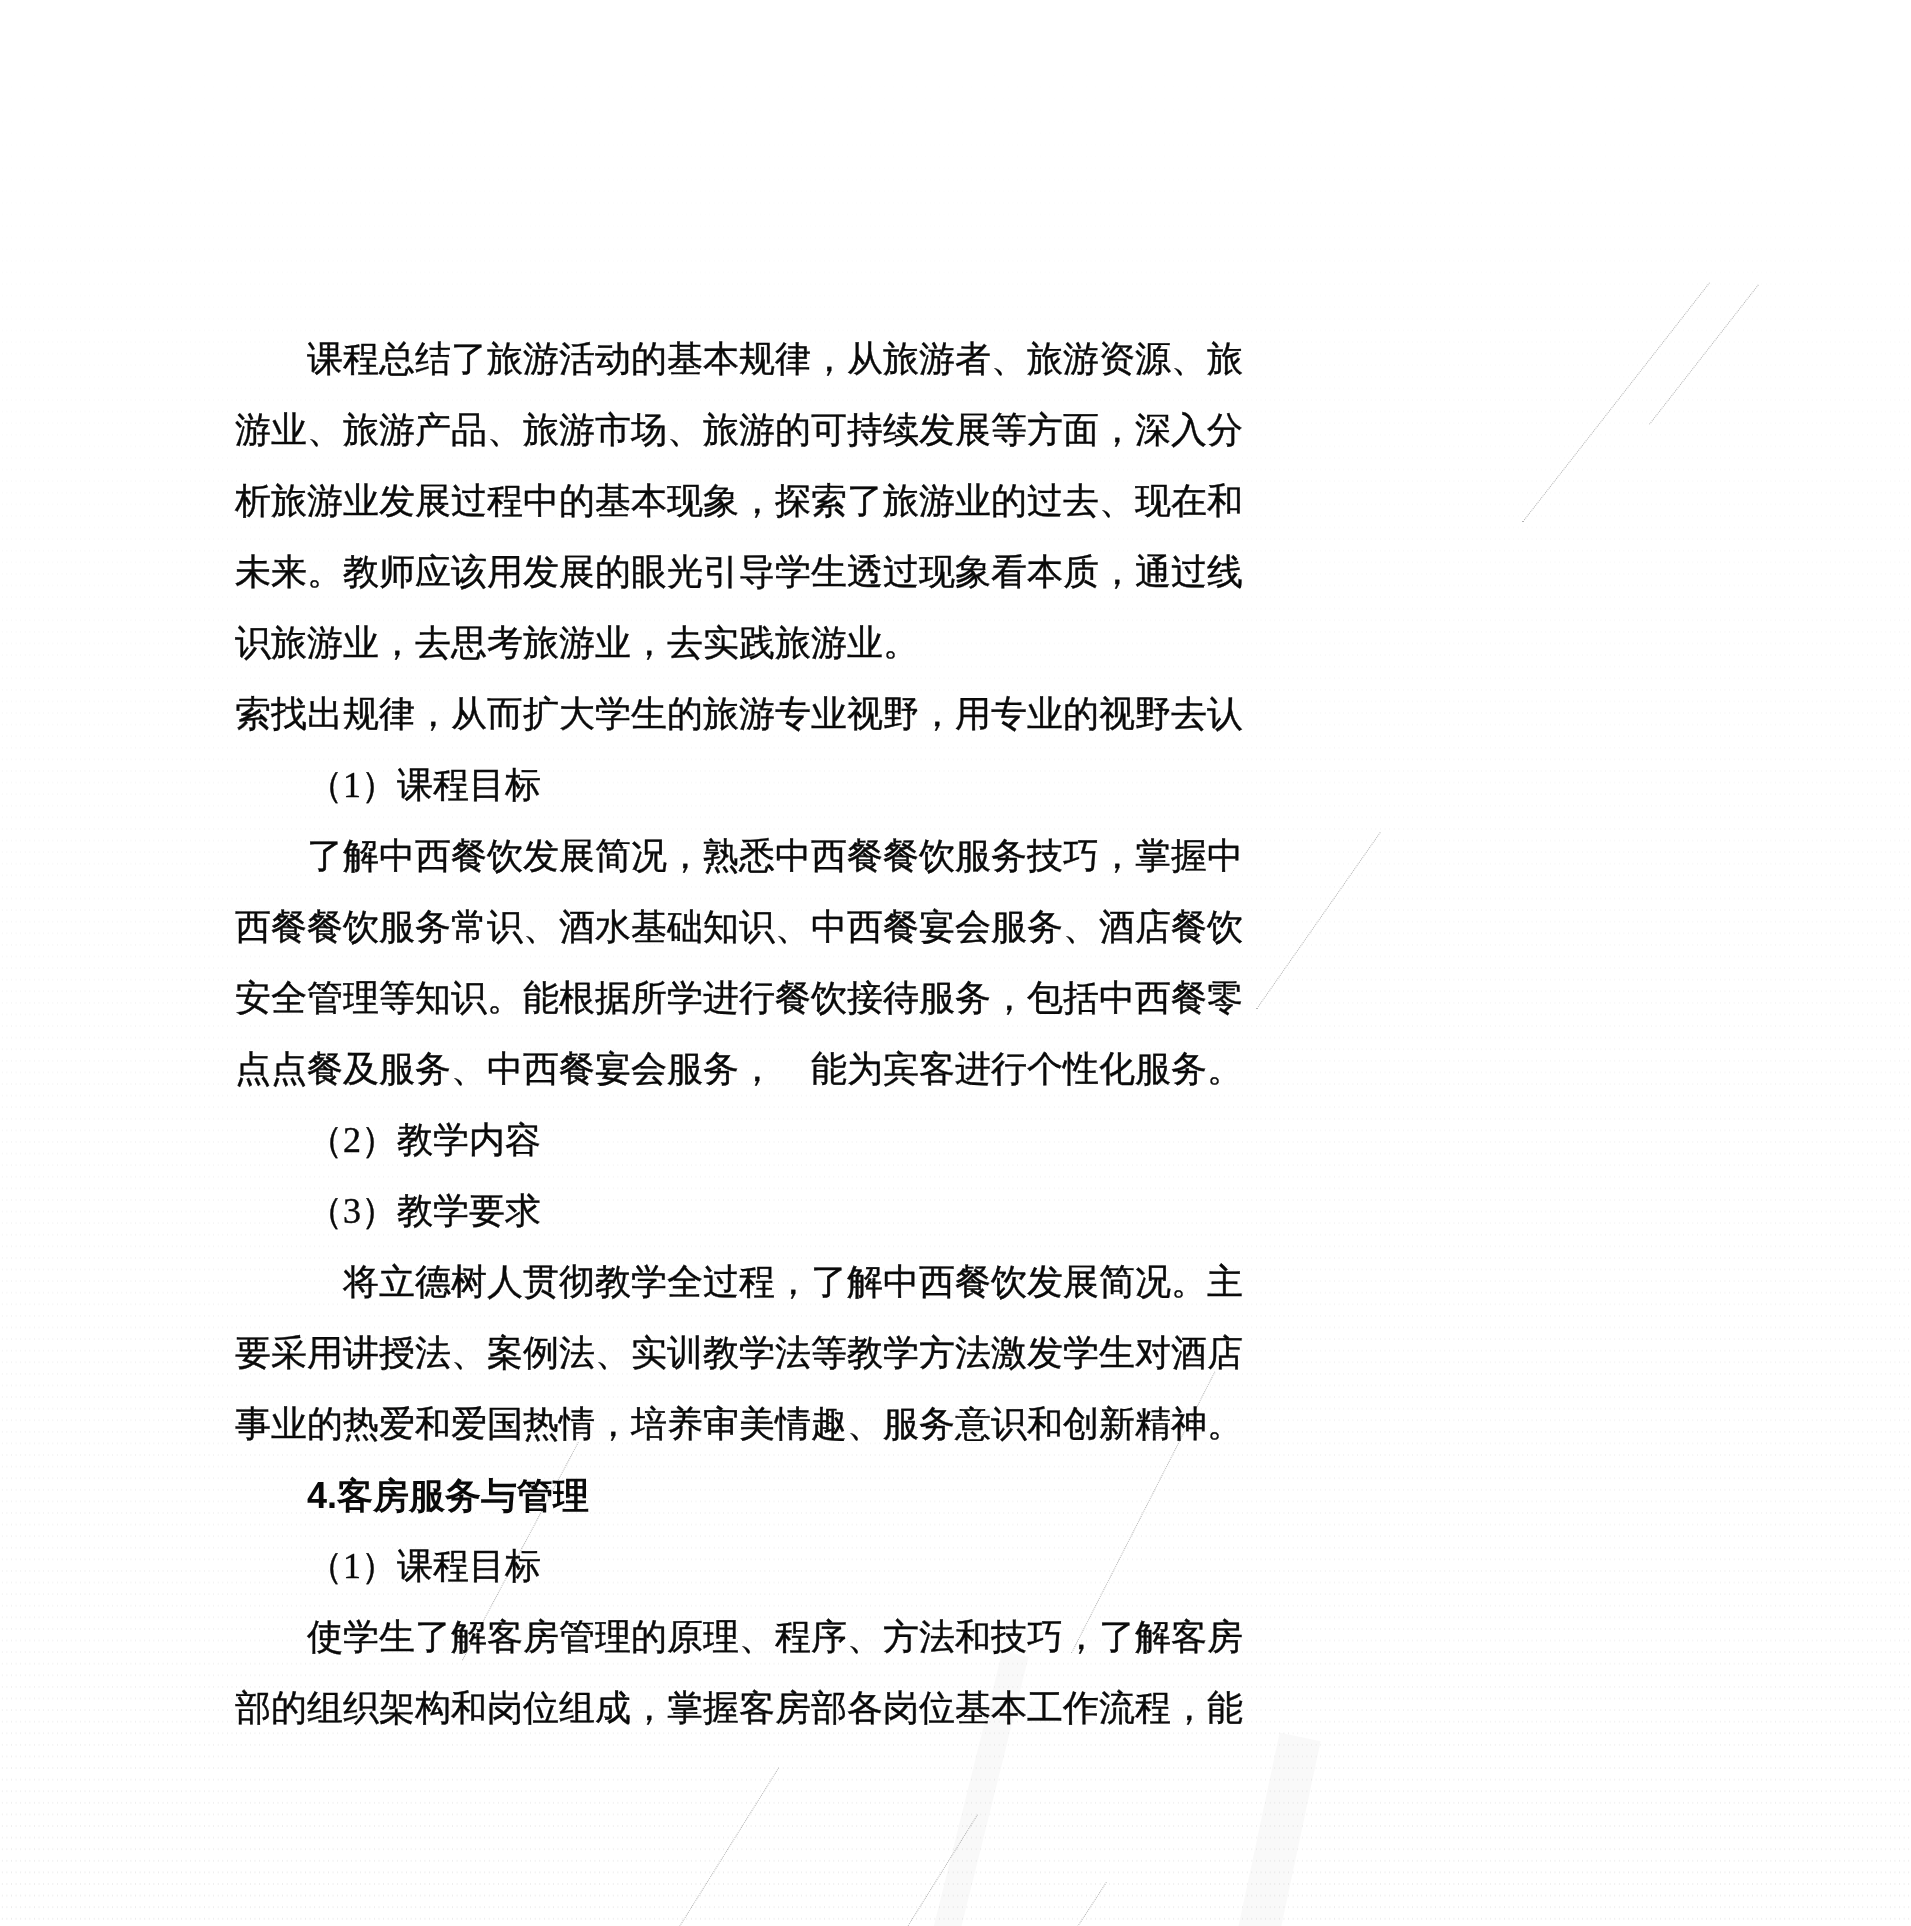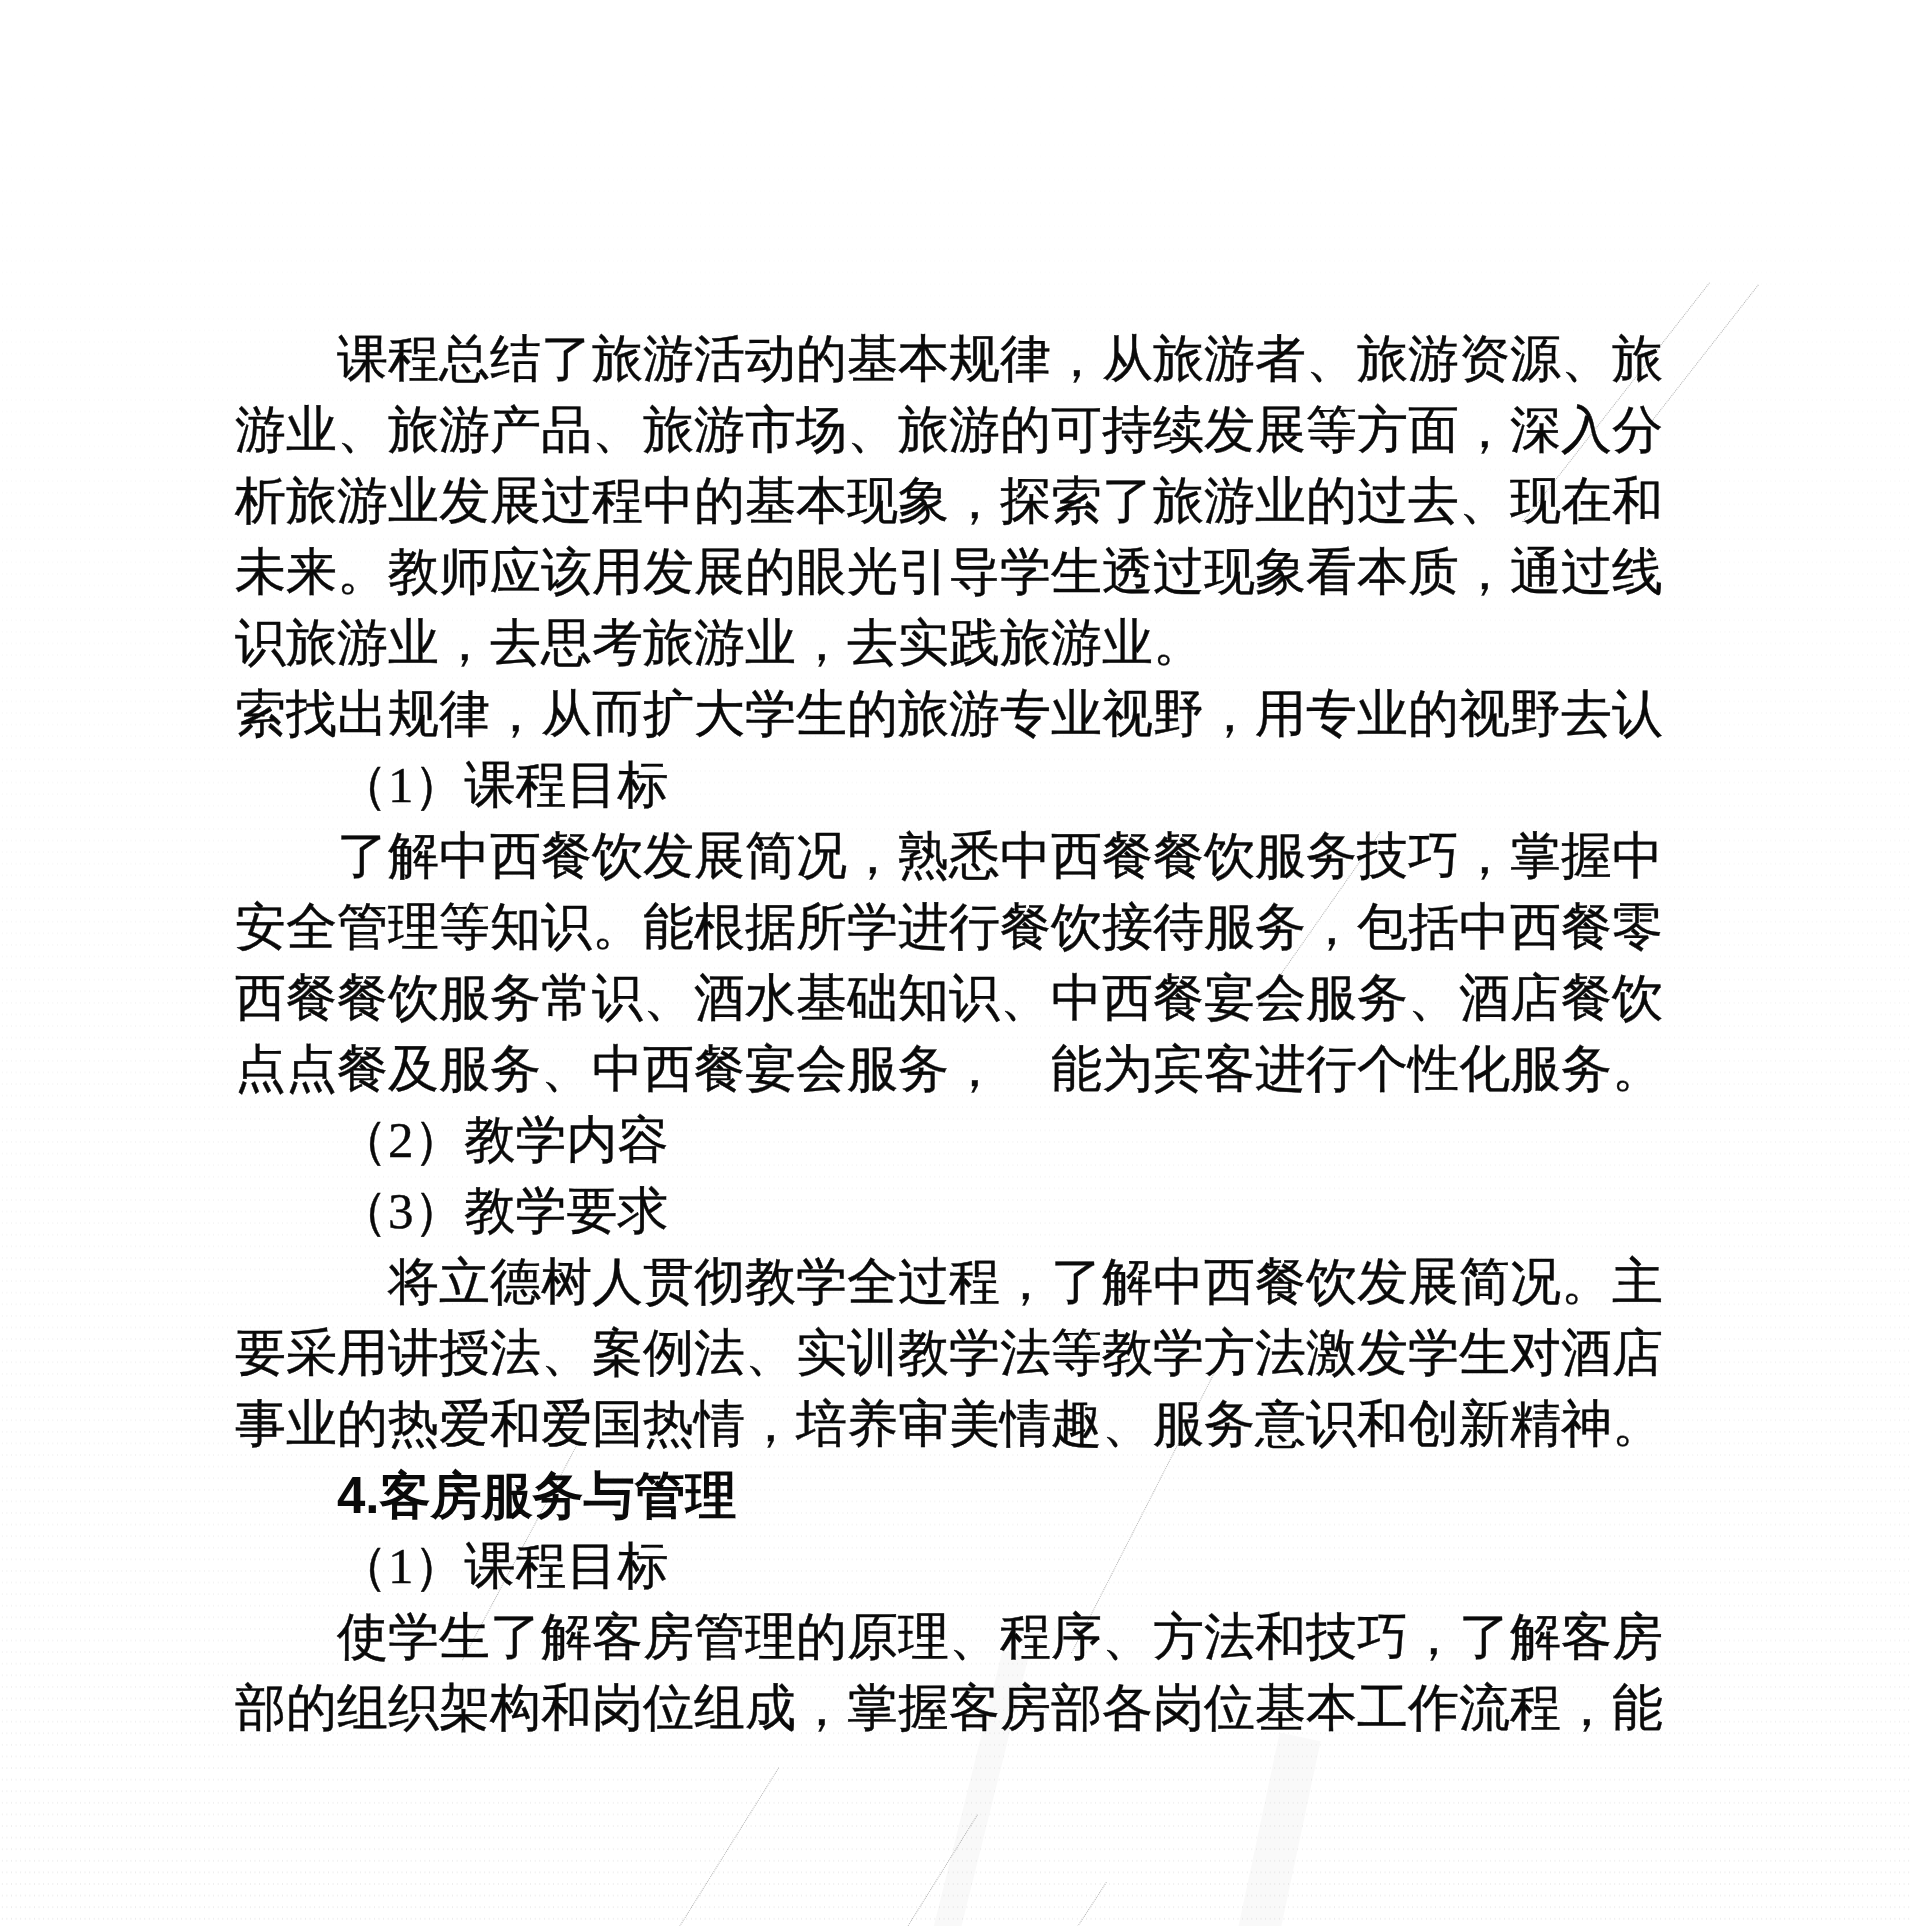--- a/index.html
+++ b/index.html
@@ -34,21 +34,21 @@
     position:absolute;background:rgba(0,0,0,.022);
     pointer-events:none;
   }
 
   .content{
     position:absolute;left:235px;top:324px;width:1448px;
     color:#0a0a0a;
   }
   .line{
     white-space:pre;
-    font-size:51px;
+    font-size:36px;
     line-height:71px;
     height:71px;
     letter-spacing:0;
     -webkit-text-stroke:0.4px currentColor;
   }
   .heading .line{
     font-family:"Liberation Sans","DejaVu Sans",sans-serif;
     font-weight:700;
     -webkit-text-stroke:0px;
   }
@@ -79,22 +79,22 @@
         <div class="line">析旅游业发展过程中的基本现象，探索了旅游业的过去、现在和</div>
         <div class="line">未来。教师应该用发展的眼光引导学生透过现象看本质，通过线</div>
         <div class="line">识旅游业，去思考旅游业，去实践旅游业。</div>
         <div class="line">索找出规律，从而扩大学生的旅游专业视野，用专业的视野去认</div>
       </div>
       <div class="block paragraph">
         <div class="line">　　（1）课程目标</div>
       </div>
       <div class="block paragraph">
         <div class="line">　　了解中西餐饮发展简况，熟悉中西餐餐饮服务技巧，掌握中</div>
+        <div class="line">西餐餐饮服务常识、酒水基础知识、中西餐宴会服务、酒店餐饮</div>
         <div class="line">安全管理等知识。能根据所学进行餐饮接待服务，包括中西餐零</div>
-        <div class="line">西餐餐饮服务常识、酒水基础知识、中西餐宴会服务、酒店餐饮</div>
         <div class="line">点点餐及服务、中西餐宴会服务，　能为宾客进行个性化服务。</div>
       </div>
       <div class="block paragraph">
         <div class="line">　　（2）教学内容</div>
       </div>
       <div class="block paragraph">
         <div class="line">　　（3）教学要求</div>
       </div>
       <div class="block paragraph">
         <div class="line">　　　将立德树人贯彻教学全过程，了解中西餐饮发展简况。主</div>

